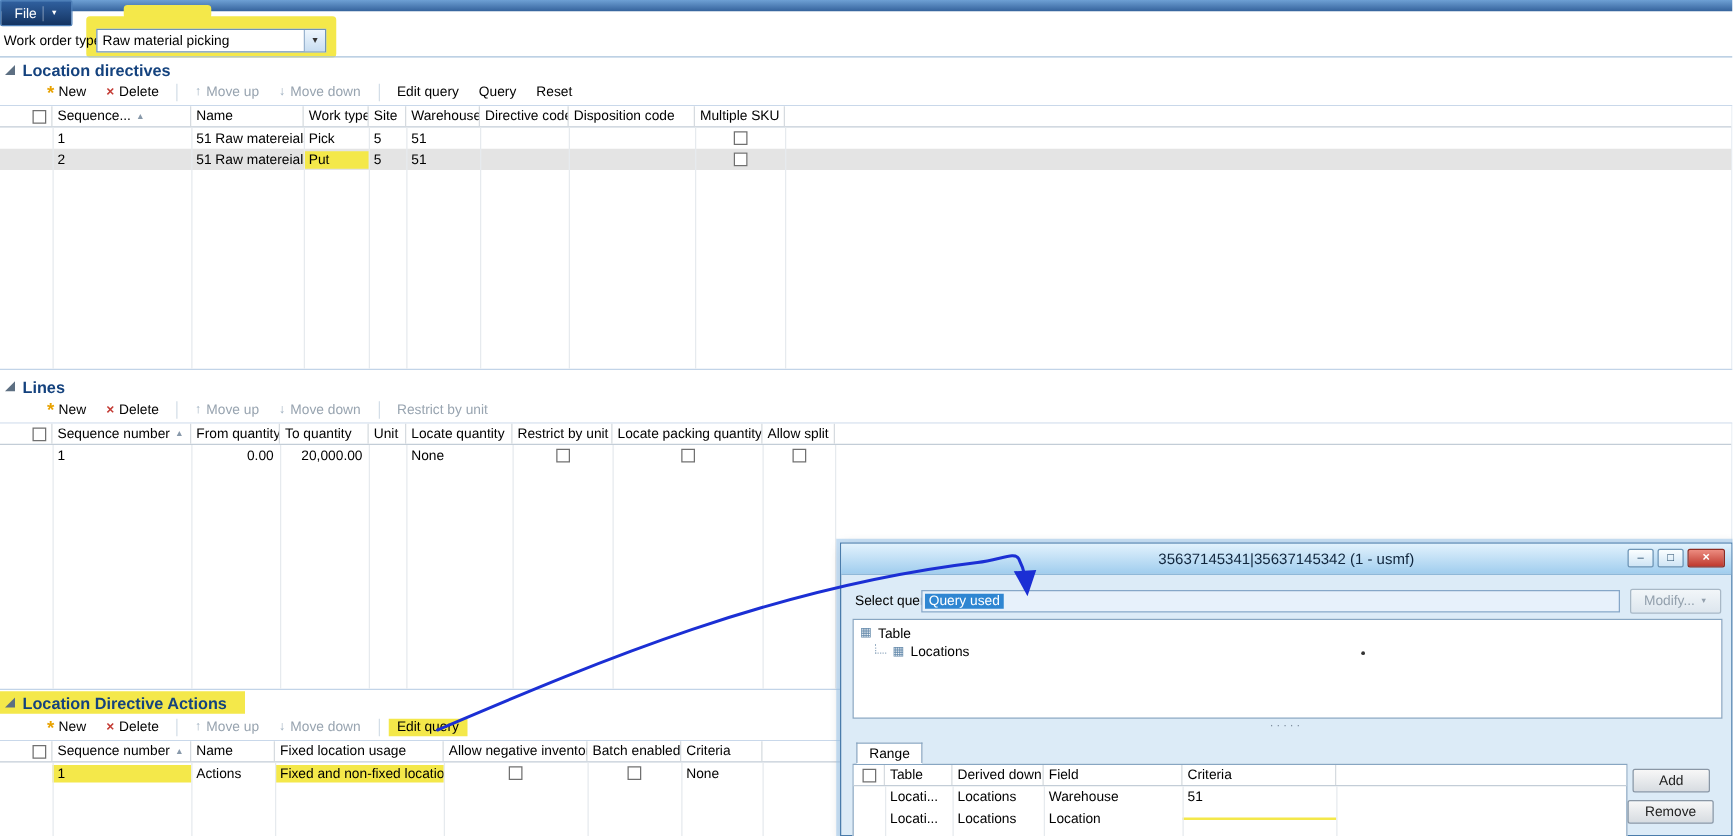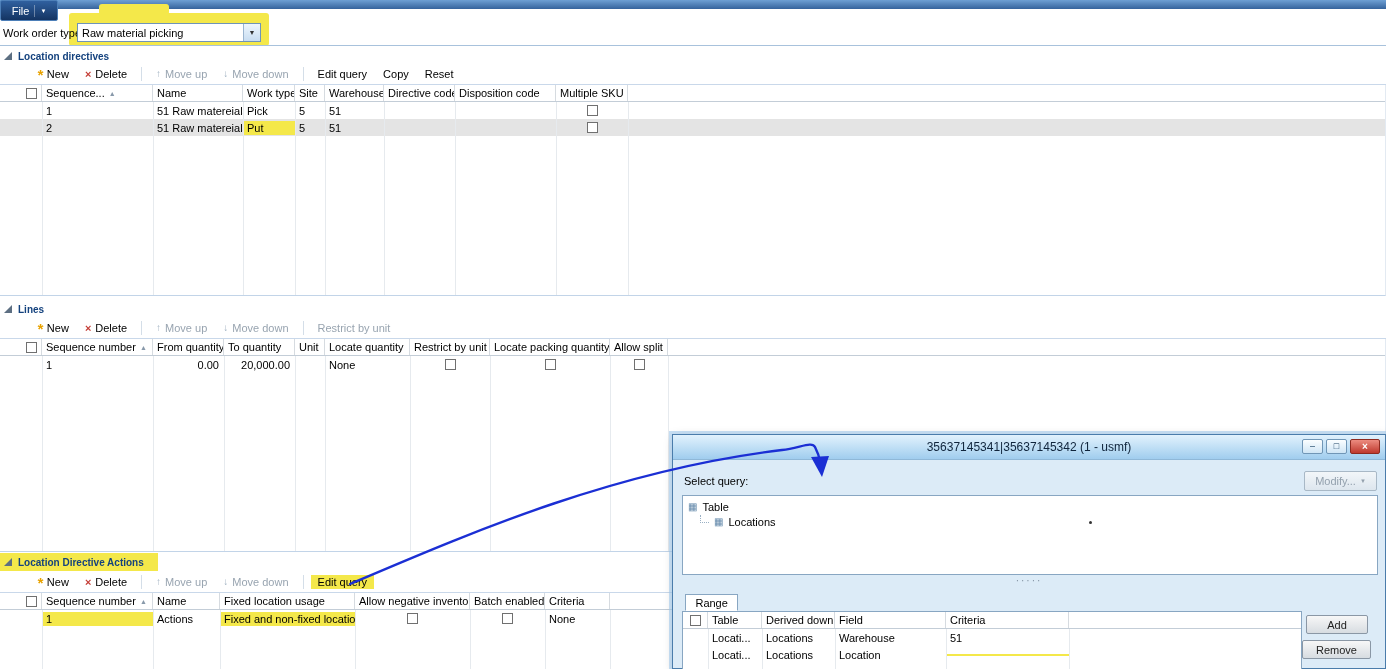--- a/index.html
+++ b/index.html
@@ -26,21 +26,21 @@
                background:linear-gradient(#eef6fd,#c8ddf1);
                display:flex; align-items:center; justify-content:center;
                font-size:7px; color:#333; }
   .divider { left:0; top:45px; width:100%; height:1px; background:#a8c2dc; }
 
   
   .shdr { position:absolute; left:0; height:18px; display:flex; align-items:center;
           gap:6px; padding-left:4px; }
   .tri { width:0; height:0; border-left:8px solid transparent;
          border-bottom:8px solid #5d6f82; }
-  .stitle { color:#14427e; font-weight:bold; font-size:10px; white-space:nowrap; }
+  .stitle { color:#14427e; font-weight:bold; font-size:13px; white-space:nowrap; }
   .shdr.hl-bg { background:#f4e84a; padding-right:14px; }
 
   
   .tbar { position:absolute; left:0; right:0; height:21px; background:#fff;
           display:flex; align-items:center; gap:2px; padding-left:30px;
           border-bottom:1px solid #c9d8ea; }
   .tbtn { display:inline-flex; align-items:center; gap:4px; padding:1px 7px;
           white-space:nowrap; cursor:default; }
   .tbtn.hl { background:#f4e84a; }
   .dis { color:#98a4b0; }
@@ -151,21 +151,21 @@
     </span>
   <span class="tbtn dis">
       <i class="ic-arrow">↓</i>
       <span>Move down</span>
     </span>
   <i class="tsep"></i>
   <span class="tbtn">
       <span>Edit query</span>
     </span>
   <span class="tbtn">
-      <span>Copy</span>
+      <span>Query</span>
     </span>
   <span class="tbtn">
       <span>Reset</span>
     </span>
 </div>
 <div class="grid" style="top:85px;height:211px">
   <div class="guides">
       <i class="cg" style="left: 42px;"></i>
       <i class="cg" style="left: 153px;"></i>
       <i class="cg" style="left: 243px;"></i>
@@ -401,20 +401,23 @@
 <div class="dialog abs">
   <div class="dlg-title">
     <span class="dlg-title-text">35637145341|35637145342 (1 - usmf)</span>
     <span class="win-btns">
       <span class="wbtn">–</span>
       <span class="wbtn">□</span>
       <span class="wbtn close">×</span>
     </span>
   </div>
   <span class="abs" style="left:11px;top:40px">Select query:</span>
+  <div class="sq-input abs" style="left:64px;top:37px;width:559px;height:18px">
+    <span class="sel-text">Query used</span>
+  </div>
   <button class="btn dis-btn abs" style="left:631px;top:36px;width:73px;height:20px">
     <span>Modify...</span>
       <span class="mcaret">▼</span>
   </button>
   <div class="tree abs" style="left:9px;top:60px;width:696px;height:80px">
     <div class="tnode">
       <span class="ticon">▦</span>
       <span>Table</span>
     </div>
     <div class="tnode child">

